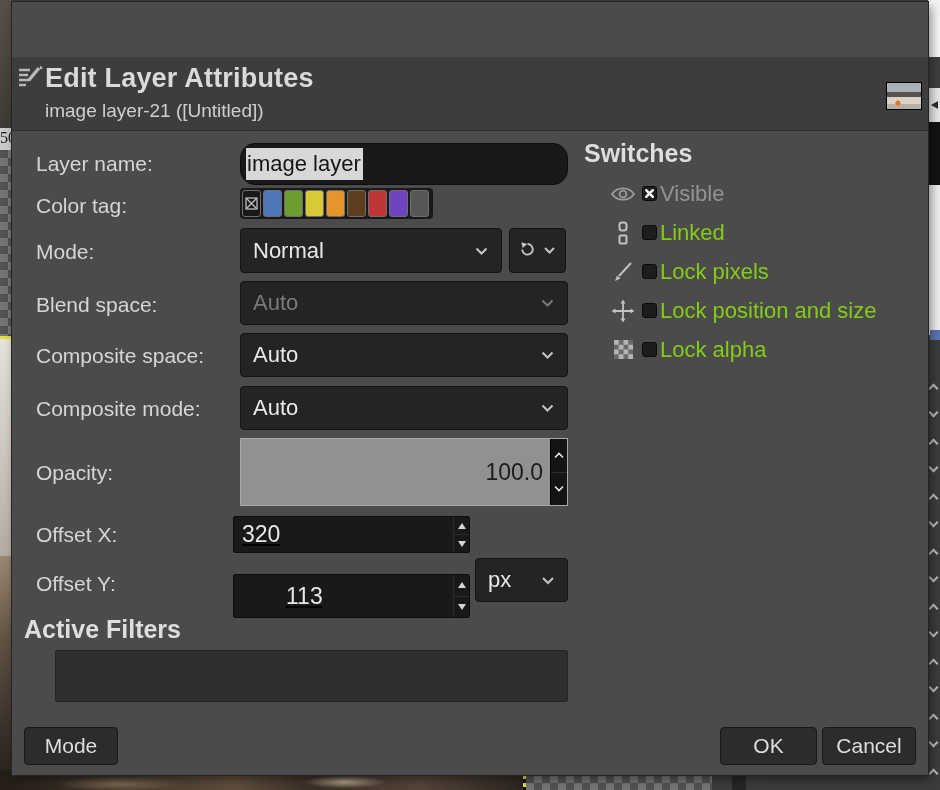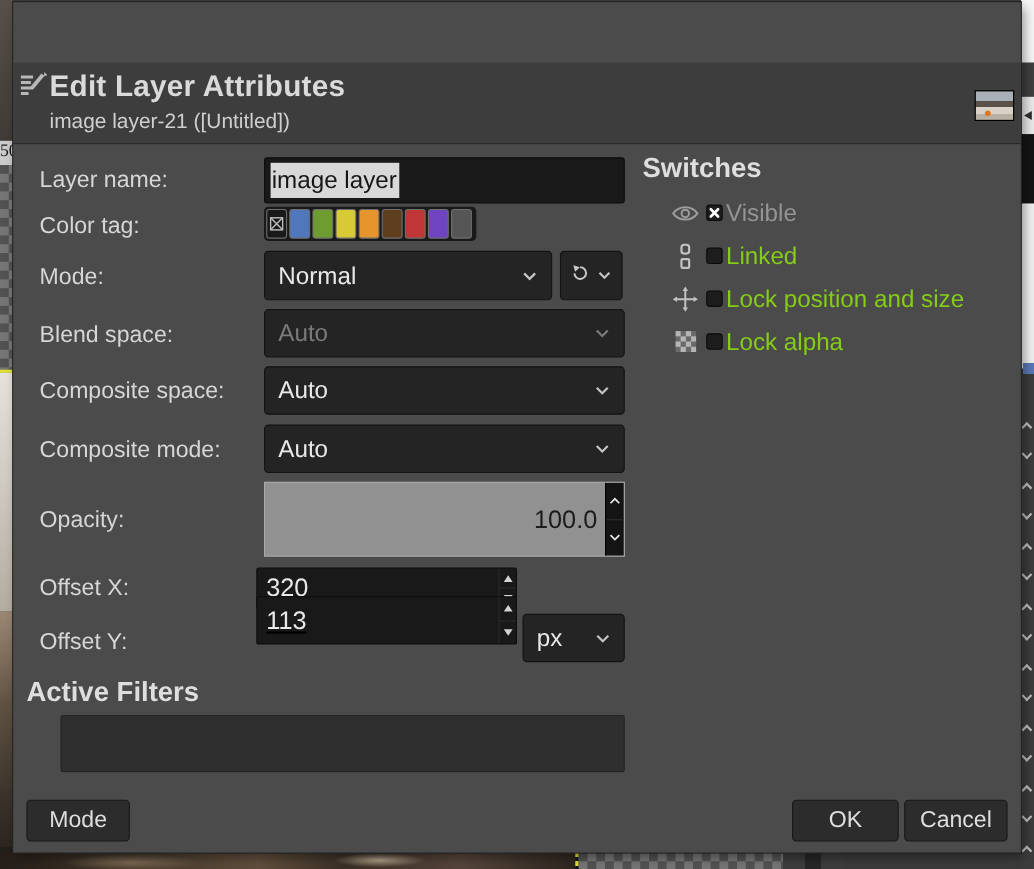--- a/index.html
+++ b/index.html
@@ -69,21 +69,21 @@
              linear-gradient(180deg,#aab0b8 0 35%, #5a5149 35% 55%, #d9d2c6 55% 80%, #b8b0a2 80%);
   }
 
   
   .f-label { position:absolute; left:12px; height:26px; line-height:26px; font-size:21px; color:#d6d6d6; white-space:nowrap;margin-left:12px; }
 
   
   .text-input { position:absolute; background:#191919; border:1px solid #0d0d0d; border-radius:3px;
                 display:flex; align-items:center; padding-left:5px; font-size:22px; color:#e8e8e8; }
   .sel { background:#d8d8d8; color:#161616; padding:3px 2px 3px 1px; }
-  .pos-layername { left:228px; top:141px; width:328px; height:42px; }
+  .pos-layername { left:228px; top:141px; width:328px; height:42px;border-radius:15px; }
 
   
   .swatch-strip { position:absolute; left:228px; top:186px; width:193px; height:31px;
                   background:#191919; border-radius:4px; display:flex; align-items:center; padding:0 2px; gap:2px; }
   .swatch { width:19px; height:27px; border-radius:3px; border:1px solid #6e6e6e;
             display:flex; align-items:center; justify-content:center; }
   .swatch-none { background:#191919; }
 
   
   .select { position:absolute; background:#242424; border:1px solid #131313; border-radius:4px;
@@ -113,21 +113,21 @@
   
   .spinbox { position:absolute; background:#191919; border:1px solid #0d0d0d; border-radius:2px;
              display:flex; align-items:stretch;text-decoration:underline; }
   .spin-value { flex:1; display:flex; align-items:center; padding-left:8px; font-size:23px; color:#e8e8e8; }
   .spin-arrows { width:16px; border-left:1px solid #2b2b2b; display:flex; flex-direction:column; }
   .spin-cell { flex:1; display:flex; align-items:center; justify-content:center; }
   .spin-cell.top { border-bottom:1px solid #2b2b2b; }
   .tri-up   { width:0; height:0; border-left:4px solid transparent; border-right:4px solid transparent; border-bottom:6px solid #d4d4d4; }
   .tri-down { width:0; height:0; border-left:4px solid transparent; border-right:4px solid transparent; border-top:6px solid #d4d4d4; }
   .pos-offsetx { left:221px; top:514px; width:237px; height:37px; }
-  .pos-offsety { left:221px; top:540px; width:237px; height:44px; }
+  .pos-offsety { left:221px; top:572px; width:237px; height:44px;padding-left:44px; }
 
   
   .section-heading { position:absolute; font-size:25px; font-weight:bold; color:#dedede; }
   .pos-switches-heading { left:572px; top:137px; }
   .pos-filters-heading  { left:12px;  top:613px; }
 
   
   .switches-list { position:absolute; left:596px; top:172px; width:320px; }
   .switch-row { display:flex; align-items:center; height:39px; }
   .sw-icon { width:30px; display:flex; justify-content:center; flex:none; }
@@ -354,20 +354,30 @@
           <svg width="14" height="24" viewBox="0 0 14 24">
             <rect x="3.5" y="1.5" width="7" height="8" rx="2.5" fill="none" stroke="#c2c2c2" stroke-width="2"></rect>
             <rect x="3.5" y="14.5" width="7" height="8" rx="1" fill="none" stroke="#c2c2c2" stroke-width="2"></rect>
           </svg>
         </span>
         <span class="sw-box"></span>
         <span class="sw-label">Linked</span>
       </div>
       <div class="switch-row">
         <span class="sw-icon">
+          <svg width="22" height="22" viewBox="0 0 22 22">
+            <path d="M7 15 L19 2" stroke="#c2c2c2" stroke-width="2" fill="none"></path>
+            <path d="M3 20 L8.5 17.5 L5 14.5 Z" fill="#c2c2c2"></path>
+          </svg>
+        </span>
+        <span class="sw-box"></span>
+        <span class="sw-label">Lock pixels</span>
+      </div>
+      <div class="switch-row">
+        <span class="sw-icon">
           <svg width="24" height="24" viewBox="0 0 24 24">
             <path d="M12 4 V20 M4 12 H20" stroke="#c2c2c2" stroke-width="1.8" fill="none"></path>
             <path d="M12 0.5 L9.5 4.5 H14.5 Z" fill="#c2c2c2"></path>
             <path d="M12 23.5 L9.5 19.5 H14.5 Z" fill="#c2c2c2"></path>
             <path d="M0.5 12 L4.5 9.5 V14.5 Z" fill="#c2c2c2"></path>
             <path d="M23.5 12 L19.5 9.5 V14.5 Z" fill="#c2c2c2"></path>
           </svg>
         </span>
         <span class="sw-box"></span>
         <span class="sw-label">Lock position and size</span>

